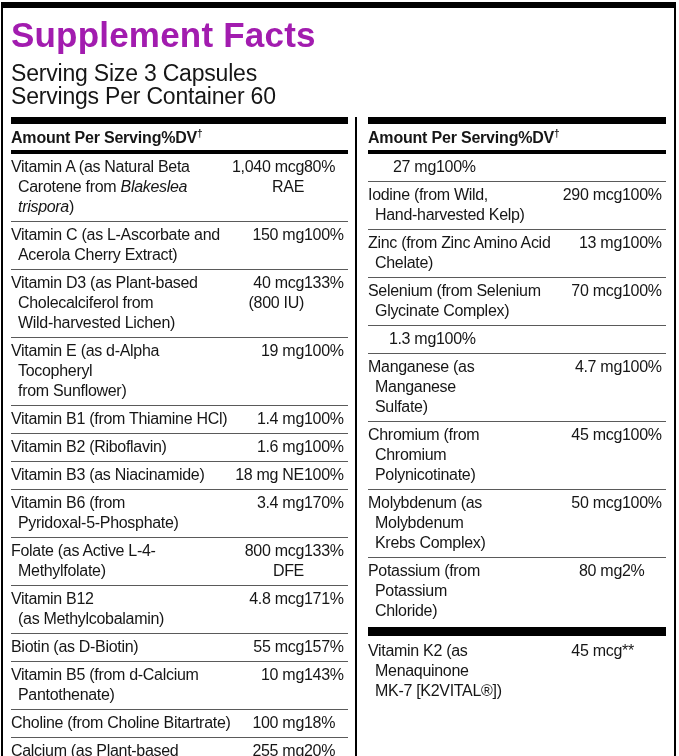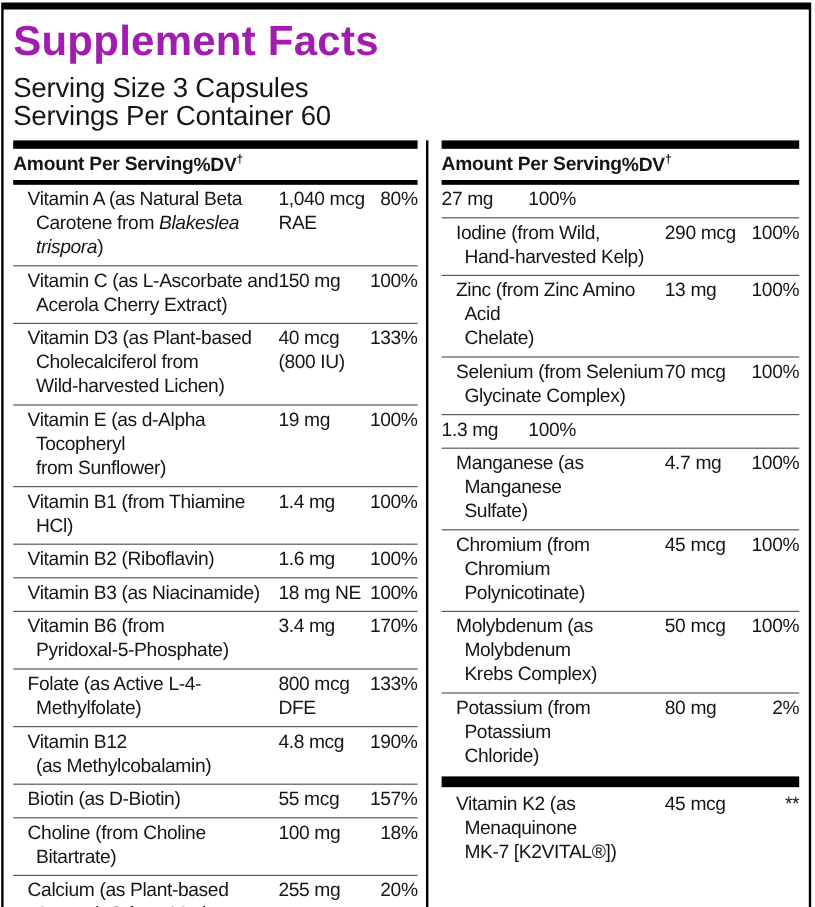--- a/index.html
+++ b/index.html
@@ -46,25 +46,25 @@
 
   .rows .row + .row { border-top: 1px solid #5a5a5a; }
   .row {
     display: flex; align-items: flex-start;
     padding: 3px 0 4px 0;
     font-size: 16px; line-height: 20px; letter-spacing: -0.3px;
   }
   .cell-name {
     flex: 1 1 auto; min-width: 0;
     white-space: pre-line;
-    padding-left: 7px; text-indent: -7px; margin-left: 12px;
+    padding-left: 7px; text-indent: -7px;
   }
   .cell-name em { font-style: italic; }
-  .cell-amount { flex: 0 0 72px; white-space: pre-line; }
-  .cell-dv     { flex: 0 0 44px; text-align: right; }
+  .cell-amount { flex: 0 0 72px; text-align: right; white-space: pre-line; }
+  .cell-dv     { flex: 0 0 44px; text-align: left; }
   .col-right .cell-amount { flex-basis: 68px; }
   .col-right .cell-dv     { flex-basis: 44px; }
 </style>
 </head>
 <body>
 
 <div class="panel">
   <div class="title">Supplement Facts</div>
   <div class="serving">Serving Size 3 Capsules</div>
   <div class="serving">Servings Per Container 60</div>
@@ -131,26 +131,32 @@
             <div class="row">
               <div class="cell-name"><span>Folate (as Active L-4-Methylfolate)</span></div>
               <div class="cell-amount">800 mcg
 DFE</div>
               <div class="cell-dv">133%</div>
             </div>
             <div class="row">
               <div class="cell-name"><span>Vitamin B12
 (as Methylcobalamin)</span></div>
               <div class="cell-amount">4.8 mcg</div>
-              <div class="cell-dv">190%</div>
+              <div class="cell-dv">171%</div>
             </div>
             <div class="row">
               <div class="cell-name"><span>Biotin (as D-Biotin)</span></div>
               <div class="cell-amount">55 mcg</div>
               <div class="cell-dv">157%</div>
+            </div>
+            <div class="row">
+              <div class="cell-name"><span>Vitamin B5 (from d-Calcium
+Pantothenate)</span></div>
+              <div class="cell-amount">10 mg</div>
+              <div class="cell-dv">143%</div>
             </div>
             <div class="row">
               <div class="cell-name"><span>Choline (from Choline Bitartrate)</span></div>
               <div class="cell-amount">100 mg</div>
               <div class="cell-dv">18%</div>
             </div>
             <div class="row">
               <div class="cell-name"><span>Calcium (as Plant-based
 Aquamin® from Marine Algae)</span></div>
               <div class="cell-amount">255 mg</div>

